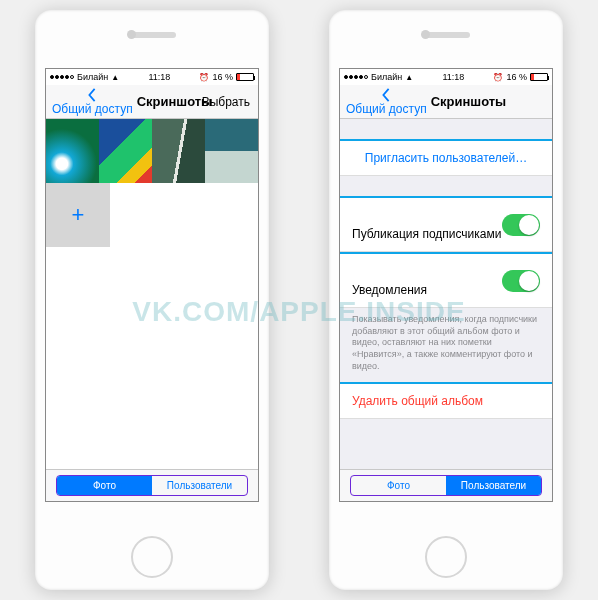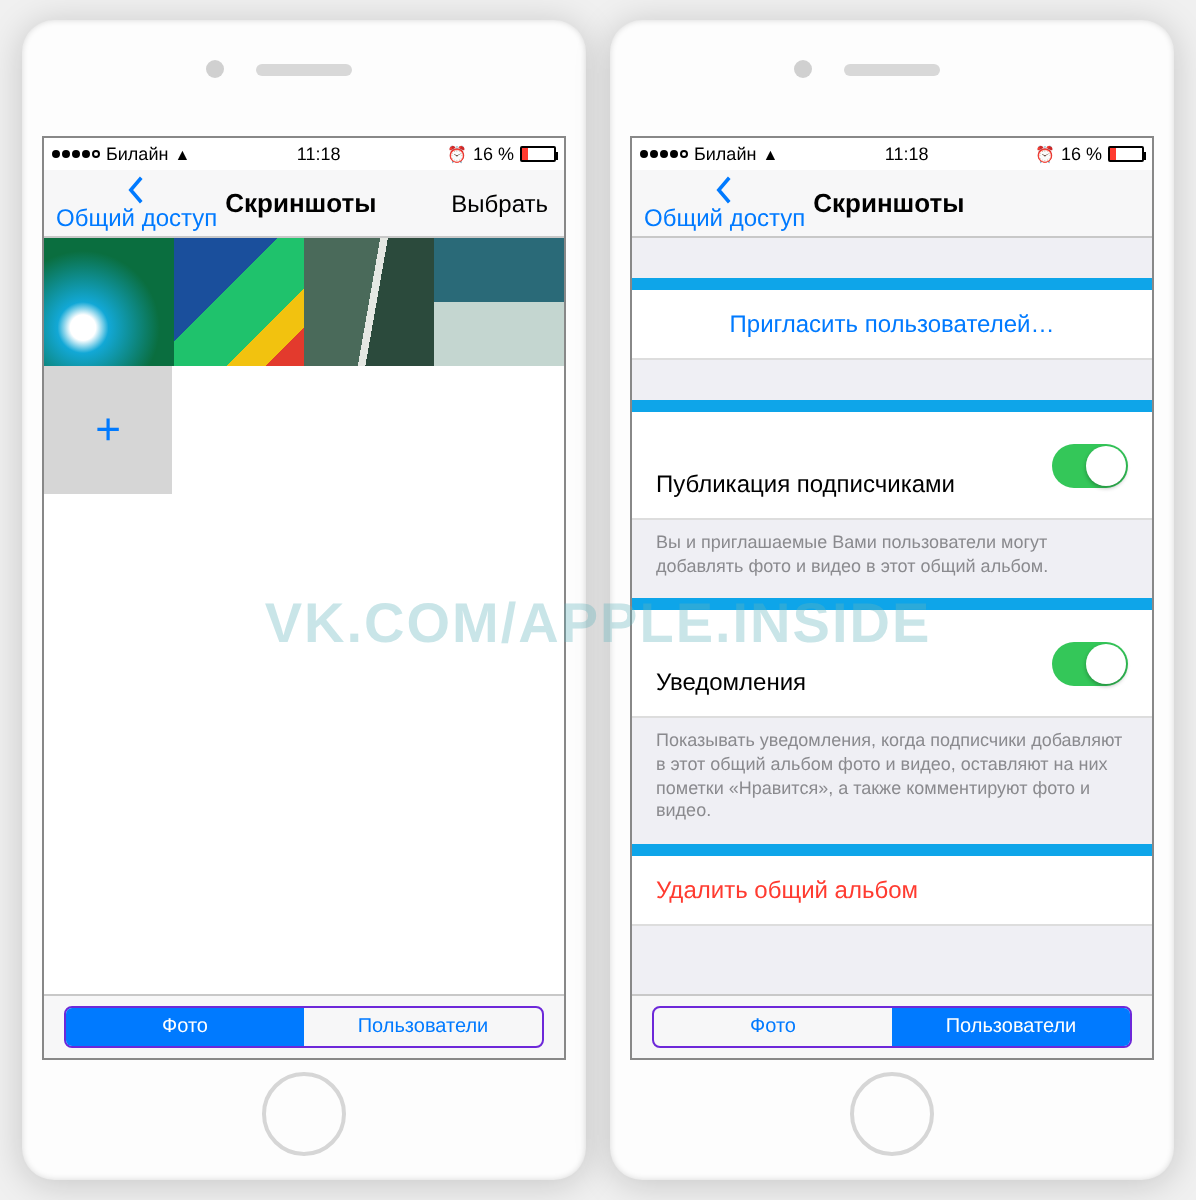--- a/index.html
+++ b/index.html
@@ -8,26 +8,26 @@
     height: 600px;
     background: #f0f0f0;
     font-family: -apple-system, "Helvetica Neue", Arial, sans-serif;
     position: relative;
     display: flex;
     justify-content: space-around;
     align-items: center;
     padding: 10px 5px;
   }
   .phone {
-    width: 282px;
+    width: 234px;
     height: 580px;
     background: #fdfdfd;
     border-radius: 16px;
     box-shadow: 0 2px 18px rgba(0,0,0,0.18), inset 0 0 3px rgba(0,0,0,0.15);
-    padding: 58px 10px 60px 10px;
+    padding: 58px 10px 88px 10px;
     position: relative;
   }
   .phone::before {
     content: "";
     position: absolute;
     top: 22px; left: 50%; transform: translateX(-50%);
     width: 48px; height: 6px; background: #d8d8d8; border-radius: 4px;
   }
   .phone::after {
     content: "";
@@ -140,21 +140,21 @@
     flex: 1; text-align: center; padding: 4px 2px;
     color: #007aff;
   }
   .seg > div.active { background: #007aff; color: #fff; }
 
   
   .settings-list { background: #efeff4; }
   .group-gap { height: 20px; }
   .cell {
     background: #fff;
-    border-top: 6px solid #0ea5e9;
+    border-top: 2px solid #0ea5e9;
     border-bottom: 1px solid #ddd;
     padding: 10px 12px;
     display: flex; align-items: center; justify-content: space-between;
     font-size: 12px;
   }
   .cell.invite { color: #007aff; justify-content: center; }
   .cell-title { color: #000; flex: 1; margin-top: 19px; }
   .cell.delete { color: #ff3b30; background: #fff; }
   .cell-desc {
     font-size: 9px; color: #8a8a8e;
@@ -288,21 +288,20 @@
         <span>Пригласить пользователей…</span>
       </div>
       <div class="group-gap"></div>
 
       <div class="cell">
         <span class="cell-title">Публикация подписчиками</span>
         <div class="switch on">
             <div class="knob"></div>
           </div>
       </div>
-      <div class="cell-desc">Вы и приглашаемые Вами пользователи могут добавлять фото и видео в этот общий альбом.</div>
 
 
       <div class="cell">
         <span class="cell-title">Уведомления</span>
         <div class="switch on">
             <div class="knob"></div>
           </div>
       </div>
       <div class="cell-desc">Показывать уведомления, когда подписчики добавляют в этот общий альбом фото и видео, оставляют на них пометки «Нравится», а также комментируют фото и видео.</div>
 

